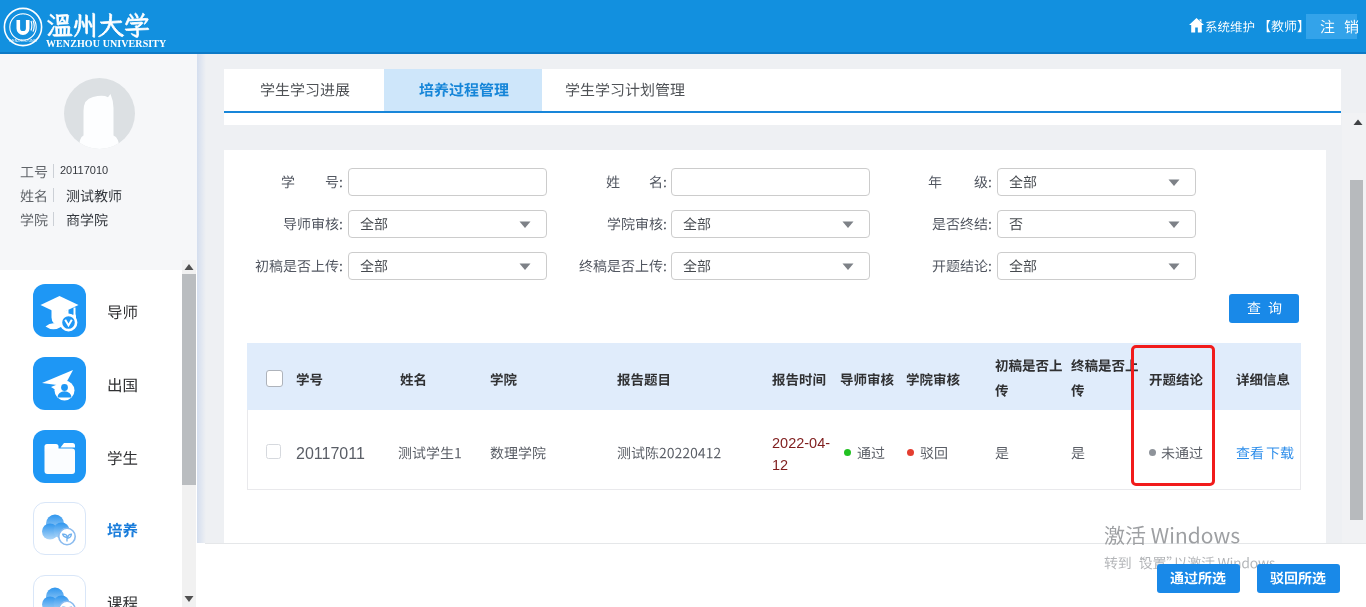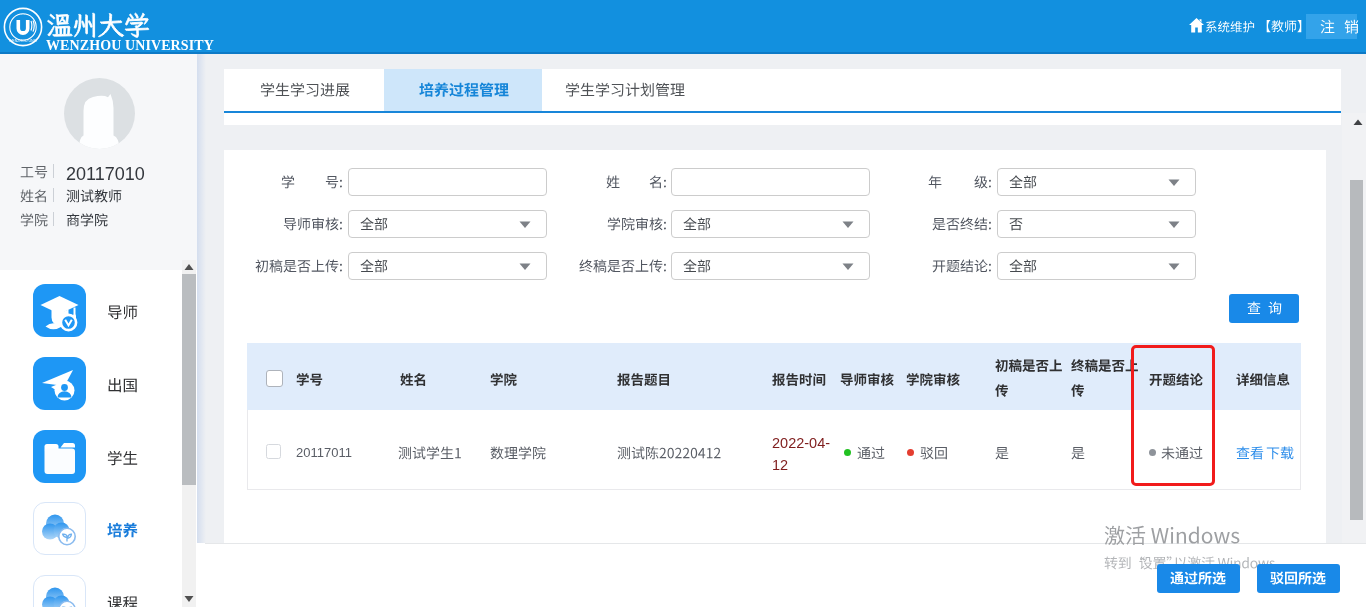--- a/index.html
+++ b/index.html
@@ -15,21 +15,21 @@
 <circle cx="20" cy="20" r="13.2" fill="none" stroke="#fff" stroke-width="1.1"></circle>
 <path d="M13.5 13 v8.5 a6.5 6.5 0 0 0 13 0 V13 h-3.6 v8.2 a2.9 2.9 0 0 1 -5.8 0 V13 Z" fill="#fff"></path>
 <path d="M28 14 q1.8 4 0 9.5" stroke="#fff" stroke-width="1.2" fill="none"></path>
 <path d="M30 13.4 q2.4 5 0 11.2" stroke="#fff" stroke-width="1.2" fill="none"></path>
 <text x="20" y="9.2" font-size="4.5" fill="#fff" text-anchor="middle" font-family="Liberation Sans">·····</text>
 <text x="20" y="35" font-size="3.6" fill="#fff" text-anchor="middle" font-family="Liberation Sans">WENZHOU UNIV</text>
 </svg>
 <svg class="t" style="left:46.0px;top:6.6px;" width="105" height="37">
       <path d="M13.9 21.1 14.0 27.5 11.7 27.6 11.4 21.2ZM17.9 20.9 17.7 27.4 15.6 27.5 15.4 21.0ZM22.0 20.7 21.6 27.3 19.3 27.4 19.4 20.8ZM9.3 29.2 25.6 28.8Q25.9 28.8 26.1 28.7Q26.3 28.6 26.3 28.4Q26.3 28.2 26.0 27.8Q25.7 27.5 25.4 27.3Q25.0 27.0 24.8 27.0Q24.7 27.0 24.6 27.1Q24.2 27.2 23.9 27.2Q23.5 27.3 23.2 27.3H23.2L23.8 20.7Q23.8 20.5 23.9 20.4Q24.0 20.3 24.0 20.2Q24.0 20.0 23.6 19.6Q23.3 19.2 22.8 19.2Q22.8 19.2 22.7 19.2Q22.7 19.3 22.6 19.3L11.3 19.8Q10.6 19.5 10.1 19.4Q9.7 19.3 9.5 19.3Q9.2 19.3 9.2 19.5Q9.2 19.7 9.3 19.9Q9.7 20.8 9.7 21.4L10.2 27.6L8.6 27.6Q8.3 27.6 7.9 27.6Q7.6 27.6 7.2 27.5Q7.2 27.5 7.0 27.5Q6.8 27.5 6.8 27.6Q6.8 27.7 7.0 28.1Q7.1 28.5 7.5 28.9Q7.8 29.2 8.8 29.2ZM3.5 28.7Q3.8 28.7 4.0 28.4Q4.2 28.1 4.6 27.5Q5.3 26.3 6.0 25.0Q6.6 23.7 7.2 22.5Q7.7 21.4 8.0 20.5Q8.3 19.7 8.3 19.3Q8.3 19.0 8.1 19.0Q7.8 19.0 7.3 19.8Q6.4 21.5 5.3 23.2Q4.2 24.9 3.0 26.6Q2.8 26.9 2.6 27.1Q2.3 27.3 2.0 27.5Q1.8 27.6 1.8 27.8Q1.8 28.0 2.1 28.2Q2.5 28.4 2.9 28.6Q3.3 28.7 3.5 28.7ZM6.0 17.7Q6.0 17.7 6.3 17.6Q6.5 17.4 6.7 17.1Q6.9 16.9 6.9 16.7Q6.9 16.4 6.5 16.1Q5.6 15.4 4.7 14.8Q3.8 14.2 3.1 13.8Q2.5 13.3 2.3 13.3Q2.1 13.3 1.9 13.6Q1.8 13.8 1.7 14.0Q1.6 14.2 1.6 14.2Q1.6 14.5 2.0 14.7Q2.8 15.3 3.7 16.0Q4.6 16.7 5.4 17.4Q5.8 17.7 6.0 17.7ZM16.3 13.0Q17.3 13.9 18.1 14.8Q18.2 15.0 18.3 15.1Q18.5 15.1 18.6 15.1Q18.8 15.1 19.1 14.8Q19.5 14.4 19.5 14.2Q19.5 14.1 19.3 13.9Q19.1 13.6 18.6 13.2Q18.0 12.7 17.0 11.9Q17.4 11.3 17.5 11.1Q17.6 10.9 17.6 10.7Q17.6 10.4 17.3 10.2Q17.0 9.9 16.6 9.7Q16.3 9.6 16.2 9.6Q16.0 9.6 16.0 9.9Q15.8 10.9 15.4 11.9Q14.9 12.9 14.4 13.6Q13.8 14.4 13.6 14.7Q13.3 15.0 13.3 15.3Q13.3 15.4 13.5 15.4Q13.7 15.4 14.5 14.8Q15.4 14.1 16.3 13.0ZM20.7 9.0 20.1 15.5 12.7 15.8 12.3 9.5ZM12.8 17.2 21.7 16.8Q22.0 16.8 22.2 16.7Q22.4 16.7 22.4 16.5Q22.4 16.2 21.7 15.4L22.4 9.1Q22.4 9.0 22.5 8.8Q22.6 8.7 22.6 8.5Q22.6 8.3 22.2 7.9Q21.8 7.5 21.3 7.5Q21.2 7.5 21.2 7.5Q21.1 7.6 21.1 7.6L12.3 8.1Q10.7 7.6 10.3 7.6Q10.0 7.6 10.0 7.7Q10.0 7.9 10.2 8.2Q10.4 8.6 10.5 9.0Q10.6 9.3 10.7 9.8L11.1 15.9Q11.1 16.1 11.1 16.2Q11.1 16.4 11.1 16.6Q11.1 16.7 11.1 16.8Q11.1 17.0 11.1 17.1V17.3Q11.1 17.6 11.4 17.8Q11.7 18.0 12.0 18.1Q12.4 18.2 12.4 18.2Q12.8 18.2 12.8 17.7V17.6ZM8.6 11.6Q9.0 11.3 9.0 11.1Q9.0 10.9 8.6 10.5Q8.2 10.0 7.6 9.5Q7.0 9.0 6.4 8.5Q5.8 7.9 5.3 7.6Q4.8 7.3 4.7 7.3Q4.5 7.3 4.2 7.6Q3.9 7.9 3.9 8.1Q3.9 8.3 4.2 8.7Q5.1 9.4 5.9 10.1Q6.7 10.9 7.4 11.7Q7.8 12.1 8.0 12.1Q8.2 12.1 8.6 11.6Z M38.9 19.6Q38.9 19.2 38.6 18.3Q38.4 17.4 38.0 16.4Q37.6 15.4 37.2 14.7Q37.0 14.0 36.6 14.0L36.4 14.1Q36.1 14.1 35.9 14.3Q35.7 14.4 35.7 14.6Q35.7 14.8 35.8 15.1Q36.3 16.3 36.6 17.4Q37.0 18.6 37.1 19.6Q37.3 20.4 37.7 20.4Q37.8 20.4 38.1 20.3Q38.4 20.2 38.6 20.0Q38.9 19.8 38.9 19.6ZM46.2 19.4Q46.2 19.2 45.9 18.5Q45.7 17.9 45.3 17.1Q44.9 16.3 44.5 15.5Q44.1 14.7 43.8 14.2Q43.4 13.6 43.2 13.6Q43.0 13.6 42.6 13.9Q42.2 14.1 42.2 14.3Q42.2 14.4 42.4 14.7Q43.0 15.9 43.6 17.2Q44.2 18.4 44.5 19.7Q44.6 20.3 45.0 20.3Q45.2 20.3 45.7 20.1Q46.2 19.9 46.2 19.4ZM31.4 14.1V13.9Q31.4 13.7 31.3 13.5Q31.2 13.2 30.3 13.2Q30.0 13.2 29.9 13.4Q29.9 13.6 29.8 13.9Q29.6 15.6 29.3 17.1Q29.0 18.5 28.3 20.1Q28.2 20.2 28.2 20.4Q28.2 20.8 28.7 21.0Q29.2 21.1 29.5 21.1Q29.9 21.1 30.0 20.7Q30.6 19.0 30.9 17.4Q31.3 15.8 31.4 14.1ZM39.7 23.4V24.0Q39.7 24.4 39.7 24.7Q39.7 25.1 39.6 25.5Q39.6 25.6 39.6 25.7Q39.6 25.8 39.6 25.9Q39.6 26.2 39.9 26.4Q40.1 26.7 40.4 26.8Q40.8 27.0 40.9 27.0Q41.4 27.0 41.4 26.4V8.7Q41.4 8.5 41.1 8.2Q40.8 8.0 40.4 7.9Q40.0 7.8 39.7 7.8Q39.4 7.8 39.4 8.0Q39.4 8.2 39.5 8.3Q39.7 8.5 39.7 8.8Q39.7 9.1 39.7 9.6ZM35.0 9.7V8.2Q35.0 7.9 34.7 7.8Q34.4 7.6 34.0 7.5Q33.6 7.4 33.4 7.4L33.1 7.3Q32.6 7.3 32.6 7.6Q32.6 7.7 32.7 7.8Q33.0 8.0 33.0 8.4Q33.1 8.8 33.1 9.2Q33.1 9.9 33.1 10.6Q33.1 11.3 33.1 12.0Q33.1 13.6 33.1 15.3Q33.0 17.1 32.8 19.3Q32.6 21.8 31.6 24.2Q30.6 26.6 28.7 29.0Q28.4 29.4 28.4 29.6Q28.4 29.9 28.7 29.9Q29.0 29.9 29.4 29.5Q31.7 27.3 33.0 24.6Q34.3 22.0 34.6 19.0Q34.8 17.2 34.8 15.7Q34.9 14.2 34.9 12.8Q35.0 11.3 35.0 9.7ZM46.9 7.9 47.0 27.1Q47.0 27.5 46.9 28.0Q46.9 28.6 46.8 29.0Q46.8 29.1 46.8 29.2Q46.8 29.8 47.3 30.1Q47.8 30.4 48.2 30.4Q48.6 30.4 48.6 29.9L48.6 7.1Q48.6 6.8 48.3 6.6Q48.0 6.4 47.6 6.3Q47.2 6.2 46.8 6.2Q46.5 6.2 46.5 6.3Q46.5 6.4 46.6 6.6Q46.8 6.8 46.8 7.1Q46.9 7.4 46.9 7.9Z M65.9 16.1 75.1 15.6Q75.4 15.5 75.7 15.4Q75.9 15.3 75.9 15.0Q75.9 14.8 75.6 14.4Q75.3 14.1 74.9 13.9Q74.5 13.6 74.3 13.6Q74.2 13.6 74.1 13.7Q73.8 13.8 73.6 13.9Q73.3 13.9 73.0 13.9L65.2 14.4Q65.4 12.9 65.5 11.3Q65.6 9.7 65.7 8.0V7.9Q65.7 7.5 65.3 7.2Q65.0 6.9 64.6 6.8Q64.2 6.6 63.8 6.6Q63.5 6.5 63.4 6.5Q63.2 6.5 63.2 6.7Q63.2 6.9 63.3 7.0Q63.5 7.3 63.6 7.7Q63.7 8.0 63.7 8.4Q63.7 10.0 63.6 11.5Q63.5 13.1 63.2 14.5L56.2 14.9H55.9Q55.6 14.9 55.3 14.9Q55.0 14.9 54.7 14.8Q54.7 14.8 54.6 14.8Q54.6 14.8 54.6 14.8Q54.4 14.8 54.4 14.9Q54.4 15.0 54.4 15.1Q54.7 15.9 55.0 16.2Q55.4 16.6 56.0 16.6Q56.2 16.6 56.4 16.6Q56.6 16.6 56.8 16.6L62.9 16.2Q62.6 17.4 62.1 18.9Q61.5 20.4 60.4 22.1Q59.3 23.8 57.6 25.6Q55.8 27.4 53.1 29.0Q52.5 29.3 52.5 29.6Q52.5 29.8 52.8 29.8Q52.9 29.8 53.7 29.6Q54.4 29.3 55.5 28.7Q56.6 28.1 58.0 27.1Q59.3 26.1 60.6 24.7Q61.9 23.3 63.0 21.4Q64.0 19.5 64.6 17.1Q66.0 19.8 67.5 21.9Q69.0 23.9 70.4 25.4Q71.9 26.9 73.1 27.9Q74.4 28.8 75.2 29.2Q76.0 29.7 76.1 29.7Q76.3 29.7 76.7 29.4Q77.1 29.1 77.4 28.8Q77.7 28.5 77.7 28.4Q77.7 28.2 77.2 27.9Q74.8 26.8 72.7 24.9Q70.6 23.1 68.9 20.8Q67.2 18.5 65.9 16.1Z M92.2 23.0 102.2 22.6Q102.5 22.6 102.7 22.5Q102.9 22.4 102.9 22.2Q102.9 22.0 102.6 21.7Q102.4 21.4 102.0 21.1Q101.7 20.9 101.4 20.9Q101.3 20.9 101.2 21.0Q100.9 21.1 100.5 21.1Q100.2 21.1 99.8 21.2L91.8 21.5Q91.7 21.1 91.5 20.7Q92.7 20.0 93.9 19.0Q95.0 18.1 96.4 16.8Q96.5 16.7 96.8 16.6Q97.0 16.4 97.0 16.1Q97.0 15.8 96.6 15.5Q96.1 15.1 95.7 15.1H95.3L85.9 15.7H85.6Q85.3 15.7 85.1 15.7Q84.8 15.7 84.6 15.6Q84.5 15.6 84.4 15.6Q84.2 15.6 84.2 15.8Q84.2 16.0 84.4 16.4Q84.6 16.8 84.9 17.1Q85.1 17.3 85.7 17.3Q85.8 17.3 86.0 17.3Q86.2 17.3 86.4 17.3L94.2 16.8Q93.5 17.5 92.7 18.1Q91.9 18.8 91.0 19.3L90.9 19.1Q90.6 18.6 90.3 18.6L90.0 18.7Q89.8 18.8 89.5 18.9Q89.2 19.1 89.2 19.3Q89.2 19.5 89.4 19.8Q89.6 20.2 89.8 20.7Q90.0 21.1 90.1 21.6L81.0 22.0H80.6Q80.4 22.0 80.1 22.0Q79.9 22.0 79.6 21.9Q79.5 21.9 79.4 21.9Q79.2 21.9 79.2 22.0Q79.2 22.2 79.5 22.7Q79.7 23.1 80.0 23.4Q80.2 23.5 80.7 23.5Q80.9 23.5 81.1 23.5Q81.3 23.5 81.5 23.5L90.5 23.1Q90.7 24.5 90.7 25.9Q90.7 25.9 90.7 26.3Q90.7 26.7 90.7 27.1Q90.7 27.6 90.6 27.9Q90.6 28.3 90.5 28.3Q90.4 28.3 90.3 28.3Q89.4 28.1 88.3 27.7Q87.2 27.3 86.2 26.8Q85.7 26.5 85.4 26.5Q85.2 26.5 85.2 26.7Q85.2 26.9 85.7 27.4Q86.2 27.9 87.0 28.4Q87.8 28.9 88.6 29.4Q89.4 29.9 90.1 30.2Q90.8 30.5 91.1 30.5Q91.8 30.5 92.1 29.4Q92.5 28.3 92.5 26.5Q92.5 25.6 92.4 24.7Q92.4 23.9 92.2 23.0ZM86.4 12.0Q86.6 12.0 86.8 11.9Q87.1 11.7 87.3 11.5Q87.5 11.3 87.5 11.1Q87.5 10.9 87.2 10.4Q86.9 9.9 86.5 9.4Q86.1 8.8 85.6 8.2Q85.2 7.7 84.9 7.3Q84.6 7.1 84.4 7.1Q84.2 7.1 83.9 7.3Q83.6 7.6 83.6 7.8Q83.6 8.0 83.7 8.2Q84.9 9.7 86.0 11.6Q86.1 11.8 86.2 11.9Q86.3 12.0 86.4 12.0ZM92.3 10.3Q92.3 10.2 92.1 9.8Q91.9 9.3 91.6 8.7Q91.2 8.1 90.9 7.5Q90.5 7.0 90.2 6.6Q89.8 6.2 89.7 6.2Q89.5 6.2 89.1 6.4Q88.7 6.6 88.7 6.9Q88.7 7.0 88.8 7.2Q89.4 8.0 89.9 8.9Q90.4 9.8 90.7 10.7Q90.9 11.1 91.1 11.1Q91.2 11.1 91.5 11.0Q91.8 11.0 92.0 10.8Q92.3 10.6 92.3 10.3ZM82.8 13.9 99.9 13.0Q99.7 13.8 99.3 14.6Q99.0 15.3 98.6 16.1Q98.3 16.7 98.3 17.0Q98.3 17.3 98.5 17.3Q98.7 17.3 99.1 16.9Q99.5 16.6 100.2 15.6Q100.9 14.7 101.9 13.0Q102.0 12.9 102.1 12.7Q102.2 12.5 102.2 12.3Q102.2 12.0 101.9 11.7Q101.6 11.4 101.1 11.4H100.8L95.4 11.7Q96.4 10.7 97.0 9.8Q97.7 8.9 98.1 8.2Q98.4 7.6 98.4 7.5Q98.4 7.2 98.1 6.9Q97.8 6.6 97.4 6.4Q97.0 6.2 96.8 6.2Q96.5 6.2 96.5 6.5V6.8Q96.5 6.9 96.4 7.4Q96.2 7.9 95.7 8.9Q95.2 10.0 93.9 11.8L83.3 12.4Q83.5 11.8 83.5 11.6Q83.6 11.4 83.6 11.3Q83.6 10.9 83.1 10.8Q82.7 10.7 82.5 10.7Q82.1 10.7 82.0 11.2Q81.6 12.6 80.9 14.1Q80.3 15.5 79.6 16.7Q79.4 17.0 79.4 17.1Q79.4 17.4 79.7 17.6Q80.0 17.8 80.3 18.0Q80.6 18.1 80.6 18.1Q80.9 18.1 81.1 17.7Q81.6 16.8 82.0 15.8Q82.4 14.9 82.8 13.9Z" fill="#fff" stroke="#fff" stroke-width="0.9"></path>
     </svg>
-<div class="a" style="left:46px;top:37.5px;width:110px;font-family:'Liberation Serif',serif;font-size:14px;font-weight:bold;color:#fff;letter-spacing:0.1px;white-space:nowrap">WENZHOU UNIVERSITY</div>
+<div class="a" style="left:46px;top:37.5px;width:110px;font-family:'Liberation Serif',serif;font-size:10px;font-weight:bold;color:#fff;letter-spacing:0.1px;white-space:nowrap">WENZHOU UNIVERSITY</div>
 <svg class="a" style="left:1188px;top:17px" width="17" height="17" viewBox="0 0 17 17">
 <path d="M8.5 1 L16 8 h-2.2 v7.5 h-4 v-5 h-2.6 v5 h-4 V8 H1 Z" fill="#fff"></path>
 <path d="M11.5 2.2 h2 v3 l-2-1.8 Z" fill="#fff"></path>
 </svg>
 <svg class="t" style="left:1205.0px;top:16.5px;" width="51" height="20">
       <path d="M3.6 11.7C2.9 12.6 1.9 13.5 0.9 14.1C1.1 14.3 1.5 14.6 1.7 14.8C2.7 14.1 3.8 13.1 4.5 12.0ZM8.0 12.1C9.0 12.9 10.3 14.1 10.9 14.8L11.7 14.2C11.0 13.5 9.7 12.4 8.7 11.6ZM8.3 8.9C8.6 9.2 9.0 9.6 9.3 10.0L3.8 10.3C5.7 9.4 7.6 8.2 9.5 6.8L8.7 6.2C8.1 6.8 7.4 7.2 6.8 7.7L3.7 7.9C4.6 7.2 5.5 6.4 6.3 5.5C8.0 5.4 9.5 5.2 10.7 4.9L10.0 4.1C8.0 4.6 4.4 4.9 1.3 5.1C1.4 5.3 1.6 5.7 1.6 5.9C2.7 5.8 3.9 5.8 5.0 5.7C4.2 6.5 3.3 7.3 3.0 7.5C2.6 7.8 2.3 7.9 2.0 8.0C2.1 8.2 2.3 8.6 2.3 8.8C2.6 8.7 2.9 8.7 5.5 8.5C4.4 9.2 3.5 9.7 3.1 9.9C2.3 10.3 1.7 10.5 1.3 10.6C1.4 10.8 1.6 11.2 1.6 11.4C2.0 11.3 2.5 11.2 5.9 11.0V14.2C5.9 14.4 5.9 14.4 5.6 14.4C5.4 14.5 4.8 14.5 4.0 14.4C4.2 14.7 4.3 15.1 4.4 15.4C5.3 15.4 5.9 15.3 6.3 15.2C6.7 15.1 6.8 14.8 6.8 14.3V10.9L10.0 10.7C10.3 11.1 10.6 11.5 10.8 11.8L11.6 11.3C11.1 10.6 10.0 9.4 9.0 8.6Z M21.2 10.1V14.1C21.2 15.0 21.4 15.2 22.3 15.2C22.5 15.2 23.2 15.2 23.4 15.2C24.2 15.2 24.4 14.8 24.5 13.1C24.2 13.0 23.9 12.9 23.7 12.7C23.6 14.2 23.6 14.4 23.3 14.4C23.2 14.4 22.6 14.4 22.5 14.4C22.2 14.4 22.1 14.4 22.1 14.1V10.1ZM18.9 10.1C18.8 12.6 18.5 13.9 16.5 14.7C16.7 14.9 16.9 15.2 17.1 15.5C19.3 14.5 19.7 12.9 19.8 10.1ZM13.0 13.8 13.2 14.8C14.4 14.4 15.8 13.9 17.2 13.5L17.1 12.7C15.6 13.1 14.0 13.6 13.0 13.8ZM19.9 4.2C20.2 4.7 20.5 5.4 20.6 5.8H17.6V6.7H19.8C19.3 7.4 18.4 8.6 18.1 8.9C17.9 9.1 17.6 9.2 17.3 9.2C17.4 9.4 17.6 9.9 17.6 10.1C18.0 10.0 18.5 9.9 23.1 9.5C23.3 9.8 23.5 10.2 23.6 10.4L24.4 10.0C24.0 9.3 23.2 8.1 22.5 7.2L21.8 7.6C22.0 7.9 22.3 8.4 22.6 8.8L19.1 9.1C19.7 8.4 20.4 7.4 21.0 6.7H24.4V5.8H20.8L21.6 5.6C21.4 5.2 21.1 4.5 20.8 4.0ZM13.2 9.2C13.4 9.1 13.7 9.1 15.2 8.8C14.7 9.6 14.2 10.2 14.0 10.5C13.6 10.9 13.3 11.3 13.0 11.3C13.1 11.6 13.3 12.0 13.3 12.2C13.6 12.1 14.0 11.9 17.1 11.2C17.1 11.1 17.1 10.7 17.1 10.4L14.7 10.9C15.7 9.8 16.6 8.4 17.4 7.1L16.6 6.6C16.3 7.1 16.1 7.5 15.8 8.0L14.2 8.1C15.0 7.1 15.8 5.7 16.4 4.4L15.4 3.9C14.9 5.5 13.9 7.1 13.7 7.5C13.4 7.9 13.1 8.2 12.9 8.2C13.0 8.5 13.2 9.0 13.2 9.2Z M25.6 13.8 25.7 14.7C26.9 14.4 28.4 14.1 29.9 13.7L29.8 12.9C28.2 13.2 26.6 13.6 25.6 13.8ZM33.2 4.4C33.6 4.9 34.0 5.7 34.1 6.2L34.9 5.8C34.8 5.3 34.4 4.6 34.0 4.1ZM25.8 9.2C25.9 9.1 26.2 9.1 27.8 8.8C27.2 9.7 26.8 10.3 26.5 10.6C26.1 11.0 25.9 11.3 25.6 11.4C25.7 11.6 25.8 12.0 25.9 12.2C26.1 12.1 26.5 11.9 29.6 11.3C29.6 11.2 29.6 10.8 29.6 10.6L27.1 11.0C28.1 9.9 29.1 8.5 29.9 7.0L29.1 6.6C28.9 7.1 28.6 7.6 28.3 8.1L26.7 8.2C27.4 7.1 28.1 5.7 28.6 4.4L27.8 4.0C27.3 5.5 26.4 7.2 26.2 7.6C25.9 8.0 25.7 8.3 25.5 8.3C25.6 8.6 25.7 9.0 25.8 9.2ZM33.7 9.6V11.2H31.7V9.6ZM31.8 4.1C31.4 5.5 30.5 7.3 29.5 8.5C29.7 8.7 29.9 9.1 30.0 9.3C30.3 9.0 30.6 8.6 30.8 8.2V15.5H31.7V14.6H37.0V13.7H34.6V12.0H36.5V11.2H34.6V9.6H36.5V8.7H34.6V7.1H36.8V6.3H31.9C32.2 5.6 32.5 4.9 32.7 4.3ZM33.7 8.7H31.7V7.1H33.7ZM33.7 12.0V13.7H31.7V12.0Z M39.9 4.0V6.5H38.2V7.4H39.9V10.1C39.1 10.3 38.5 10.5 38.0 10.6L38.2 11.6L39.9 11.1V14.3C39.9 14.5 39.8 14.6 39.6 14.6C39.5 14.6 39.0 14.6 38.4 14.6C38.5 14.8 38.6 15.2 38.7 15.4C39.5 15.4 40.0 15.4 40.3 15.3C40.6 15.1 40.8 14.8 40.8 14.3V10.8L42.3 10.3L42.1 9.4L40.8 9.9V7.4H42.2V6.5H40.8V4.0ZM44.9 4.4C45.3 4.9 45.8 5.7 46.0 6.2H43.1V9.5C43.1 11.2 42.9 13.3 41.5 14.9C41.8 15.0 42.1 15.3 42.3 15.5C43.6 14.1 43.9 12.0 44.0 10.3H48.1V11.1H49.1V6.2H46.1L46.9 5.8C46.7 5.3 46.2 4.6 45.7 4.0ZM48.1 9.4H44.0V7.0H48.1Z" fill="#fff"></path>
     </svg>
 <svg class="t" style="left:1258.0px;top:15.9px;" width="53" height="20">
       <path d="M12.6 4.1V4.1H8.7V16.2H12.6V16.1C11.1 14.9 10.0 12.8 10.0 10.1C10.0 7.5 11.1 5.3 12.6 4.1Z M21.2 4.2C20.8 6.3 20.2 8.4 19.2 9.8L18.7 9.4L18.5 9.5H17.2C17.5 9.2 17.7 8.9 18.0 8.5H19.8V7.7H18.6C19.2 6.8 19.7 5.8 20.1 4.7L19.2 4.5C18.8 5.6 18.2 6.7 17.5 7.7H16.7V6.4H18.3V5.5H16.7V4.2H15.8V5.5H14.1V6.4H15.8V7.7H13.5V8.5H16.8C16.5 8.9 16.2 9.2 15.9 9.5H14.6V10.3H14.9C14.4 10.6 13.9 10.9 13.4 11.2C13.6 11.4 14.0 11.7 14.1 11.9C14.9 11.5 15.7 10.9 16.4 10.3H17.8C17.3 10.7 16.8 11.1 16.3 11.5V12.4L13.5 12.7L13.6 13.6L16.3 13.3V15.1C16.3 15.2 16.2 15.3 16.1 15.3C15.9 15.3 15.3 15.3 14.7 15.3C14.8 15.5 14.9 15.9 15.0 16.1C15.8 16.1 16.4 16.1 16.7 16.0C17.1 15.8 17.2 15.6 17.2 15.1V13.2L19.9 12.9V12.0L17.2 12.3V11.7C17.9 11.2 18.6 10.6 19.2 10.0C19.4 10.1 19.7 10.4 19.9 10.6C20.2 10.1 20.5 9.6 20.8 9.0C21.0 10.4 21.4 11.6 21.9 12.7C21.2 13.8 20.2 14.7 18.8 15.3C19.0 15.5 19.3 15.9 19.4 16.2C20.7 15.5 21.7 14.7 22.5 13.6C23.1 14.7 23.9 15.5 24.9 16.1C25.1 15.9 25.4 15.5 25.6 15.3C24.5 14.7 23.7 13.8 23.0 12.7C23.8 11.3 24.3 9.6 24.7 7.5H25.5V6.6H21.7C21.9 5.8 22.0 5.1 22.2 4.3ZM21.4 7.5H23.6C23.4 9.1 23.1 10.5 22.5 11.6C22.0 10.4 21.6 9.0 21.4 7.5Z M29.3 4.2V9.4C29.3 11.7 29.1 13.8 27.3 15.5C27.5 15.6 27.9 15.9 28.0 16.1C30.0 14.3 30.2 12.0 30.2 9.4V4.2ZM27.2 5.7V12.0H28.1V5.7ZM31.4 7.3V14.2H32.3V8.2H34.1V16.1H35.0V8.2H36.9V13.1C36.9 13.3 36.9 13.3 36.7 13.3C36.6 13.3 36.2 13.3 35.7 13.3C35.8 13.5 35.9 13.9 35.9 14.2C36.7 14.2 37.1 14.1 37.4 14.0C37.7 13.8 37.8 13.6 37.8 13.1V7.3H35.0V5.7H38.3V4.8H31.0V5.7H34.1V7.3Z M43.3 16.2V4.1H39.4V4.1C40.9 5.3 42.0 7.5 42.0 10.1C42.0 12.8 40.9 14.9 39.4 16.1V16.2Z" fill="#fff"></path>
     </svg>
@@ -48,21 +48,21 @@
       </defs>
 <circle cx="35.5" cy="35.5" r="35.5" fill="#dce0e3"></circle>
 <g clip-path="url(#av)">
 <path d="M15 71 Q15 59.5 19.5 57.5 L19.5 33 Q19.5 21 29 19 Q39 16.5 44 19.2 L46.5 16 Q49.5 23 49.5 30 L49.5 57.5 Q55 59.5 55.5 71 Z" fill="#fdfeff"></path>
 </g>
 </svg>
 <svg class="t" style="left:20.0px;top:160.8px;" width="29" height="22">
       <path d="M0.7 15.2V16.3H13.3V15.2H7.5V7.1H12.6V6.1H1.5V7.1H6.4V15.2Z M17.6 6.0H24.3V7.9H17.6ZM16.6 5.1V8.8H25.4V5.1ZM14.9 10.1V11.0H17.8C17.5 11.9 17.1 12.9 16.8 13.6H24.2C23.9 15.2 23.6 16.0 23.3 16.3C23.1 16.4 22.9 16.4 22.6 16.4C22.2 16.4 21.2 16.4 20.2 16.3C20.4 16.6 20.6 17.0 20.6 17.3C21.5 17.3 22.5 17.3 22.9 17.3C23.5 17.3 23.8 17.2 24.2 16.9C24.7 16.5 25.0 15.4 25.4 13.1C25.4 12.9 25.4 12.6 25.4 12.6H18.4L18.9 11.0H27.1V10.1Z" fill="#5f6368"></path>
     </svg>
 <div class="a" style="left:52.5px;top:164px;width:1px;height:14px;background:#ccd0d6"></div>
-<div class="a" style="left:66px;top:163.5px;font-size:18px;color:#33373d">20117010</div>
+<div class="a" style="left:60px;top:163.5px;font-size:11px;color:#33373d">20117010</div>
 <svg class="t" style="left:20.0px;top:184.8px;" width="29" height="22">
       <path d="M4.4 8.3C4.2 10.1 3.9 11.6 3.4 12.8C3.0 12.4 2.5 12.1 2.0 11.8C2.3 10.8 2.6 9.6 2.8 8.3ZM0.9 12.2C1.6 12.6 2.4 13.1 3.0 13.7C2.4 15.0 1.5 15.9 0.5 16.5C0.7 16.7 1.0 17.1 1.1 17.3C2.2 16.6 3.1 15.7 3.8 14.4C4.3 14.8 4.7 15.2 5.0 15.6L5.6 14.7C5.3 14.3 4.8 13.9 4.3 13.4C4.9 11.9 5.2 9.9 5.4 7.4L4.8 7.3L4.6 7.4H3.1C3.2 6.4 3.4 5.4 3.5 4.6L2.5 4.5C2.4 5.4 2.3 6.4 2.1 7.4H0.6V8.3H1.9C1.6 9.8 1.2 11.2 0.9 12.2ZM5.6 16.0V17.0H13.5V16.0H10.3V12.6H12.9V11.7H10.3V8.6H13.2V7.6H10.3V4.5H9.2V7.6H7.4C7.6 6.9 7.8 6.2 7.9 5.4L6.9 5.2C6.6 7.2 6.0 9.1 5.2 10.4C5.5 10.5 5.9 10.8 6.1 10.9C6.5 10.3 6.8 9.5 7.1 8.6H9.2V11.7H6.4V12.6H9.2V16.0Z M17.7 8.8C18.4 9.3 19.2 10.0 19.8 10.6C18.2 11.4 16.4 12.1 14.7 12.4C14.9 12.7 15.1 13.1 15.2 13.4C16.0 13.2 16.8 13.0 17.5 12.7V17.3H18.6V16.6H24.8V17.3H25.9V11.5H20.3C22.6 10.2 24.7 8.5 25.8 6.3L25.1 5.8L24.9 5.9H20.0C20.3 5.5 20.6 5.1 20.9 4.7L19.7 4.4C18.9 5.8 17.3 7.3 15.0 8.4C15.2 8.6 15.6 9.0 15.7 9.2C17.0 8.5 18.1 7.7 19.1 6.8H24.3C23.4 8.1 22.2 9.1 20.8 10.0C20.2 9.4 19.2 8.7 18.5 8.2ZM24.8 15.7H18.6V12.4H24.8Z" fill="#5f6368"></path>
     </svg>
 <div class="a" style="left:52.5px;top:188px;width:1px;height:14px;background:#ccd0d6"></div>
 <svg class="t" style="left:66.0px;top:184.8px;" width="57" height="22">
       <path d="M6.8 15.0C7.5 15.7 8.3 16.6 8.7 17.3L9.4 16.8C9.0 16.2 8.2 15.2 7.5 14.5ZM4.4 5.3V14.1H5.2V6.1H8.2V14.0H9.1V5.3ZM12.1 4.7V16.1C12.1 16.4 12.1 16.4 11.9 16.4C11.7 16.4 11.0 16.4 10.3 16.4C10.4 16.7 10.5 17.1 10.6 17.3C11.6 17.3 12.2 17.3 12.5 17.1C12.9 17.0 13.0 16.7 13.0 16.1V4.7ZM10.2 5.7V14.1H11.1V5.7ZM6.2 7.1V12.1C6.2 13.7 6.0 15.5 3.6 16.7C3.8 16.8 4.0 17.2 4.1 17.3C6.7 16.1 7.1 13.9 7.1 12.1V7.1ZM1.1 5.4C1.9 5.8 2.9 6.5 3.4 6.9L4.0 6.1C3.5 5.7 2.5 5.0 1.8 4.6ZM0.5 9.2C1.3 9.6 2.3 10.2 2.8 10.6L3.5 9.8C2.9 9.4 1.9 8.8 1.1 8.4ZM0.8 16.6 1.8 17.2C2.4 15.9 3.1 14.2 3.6 12.7L2.7 12.2C2.2 13.7 1.4 15.5 0.8 16.6Z M15.7 5.4C16.4 6.0 17.3 6.9 17.7 7.5L18.4 6.7C18.0 6.2 17.1 5.3 16.4 4.7ZM24.9 5.1C25.5 5.7 26.1 6.6 26.4 7.1L27.2 6.6C26.9 6.1 26.2 5.3 25.6 4.6ZM14.7 8.9V9.9H16.6V14.9C16.6 15.5 16.2 15.9 16.0 16.1C16.2 16.3 16.4 16.7 16.5 17.0C16.7 16.7 17.1 16.5 19.5 14.9C19.4 14.7 19.3 14.3 19.2 14.0L17.6 15.0V8.9ZM23.4 4.6 23.5 7.4H18.8V8.4H23.5C23.8 13.7 24.4 17.3 26.2 17.3C26.7 17.3 27.3 16.7 27.5 14.4C27.3 14.3 26.9 14.0 26.7 13.8C26.6 15.2 26.4 15.9 26.2 15.9C25.3 15.9 24.8 12.7 24.6 8.4H27.4V7.4H24.5C24.5 6.5 24.5 5.5 24.5 4.6ZM19.0 15.4 19.3 16.4C20.5 16.0 22.0 15.6 23.5 15.1L23.4 14.2L21.7 14.7V11.4H23.0V10.4H19.3V11.4H20.8V14.9Z M36.8 4.5C36.4 6.8 35.7 9.0 34.6 10.5L34.1 10.2L33.9 10.2H32.5C32.8 9.9 33.1 9.5 33.4 9.2H35.4V8.2H34.0C34.7 7.3 35.2 6.2 35.7 5.1L34.7 4.8C34.2 6.1 33.6 7.2 32.8 8.2H32.0V6.9H33.7V6.0H32.0V4.5H31.0V6.0H29.1V6.9H31.0V8.2H28.6V9.2H32.1C31.8 9.5 31.5 9.9 31.1 10.2H29.7V11.1H30.1C29.6 11.4 29.0 11.8 28.5 12.1C28.7 12.3 29.1 12.6 29.2 12.9C30.1 12.3 30.9 11.7 31.6 11.1H33.1C32.6 11.5 32.0 12.0 31.5 12.3V13.4L28.5 13.6L28.7 14.6L31.5 14.3V16.2C31.5 16.4 31.5 16.4 31.3 16.4C31.1 16.5 30.5 16.5 29.8 16.4C29.9 16.7 30.1 17.1 30.1 17.3C31.0 17.3 31.6 17.3 32.0 17.2C32.4 17.0 32.5 16.8 32.5 16.3V14.2L35.4 13.9V13.0L32.5 13.3V12.6C33.3 12.1 34.0 11.4 34.6 10.7C34.9 10.9 35.3 11.2 35.4 11.4C35.8 10.9 36.1 10.3 36.4 9.7C36.7 11.2 37.1 12.5 37.6 13.7C36.8 14.8 35.7 15.8 34.3 16.5C34.5 16.7 34.8 17.2 34.9 17.4C36.3 16.7 37.4 15.8 38.2 14.7C38.9 15.8 39.7 16.7 40.8 17.4C41.0 17.1 41.3 16.7 41.6 16.5C40.4 15.9 39.5 14.9 38.8 13.7C39.7 12.2 40.2 10.3 40.6 8.1H41.5V7.1H37.3C37.5 6.3 37.7 5.5 37.9 4.6ZM37.0 8.1H39.5C39.2 9.8 38.8 11.3 38.2 12.5C37.7 11.2 37.3 9.7 37.0 8.1Z M45.6 4.5V10.1C45.6 12.6 45.3 14.9 43.4 16.6C43.6 16.8 44.0 17.1 44.2 17.3C46.3 15.4 46.5 12.9 46.5 10.1V4.5ZM43.3 6.1V12.9H44.3V6.1ZM47.9 7.9V15.3H48.8V8.9H50.7V17.3H51.7V8.9H53.8V14.1C53.8 14.3 53.7 14.3 53.5 14.3C53.4 14.3 52.9 14.3 52.4 14.3C52.5 14.6 52.7 15.0 52.7 15.2C53.5 15.2 54.0 15.2 54.3 15.1C54.6 14.9 54.7 14.6 54.7 14.1V7.9H51.7V6.2H55.3V5.2H47.4V6.2H50.7V7.9Z" fill="#33373d"></path>
     </svg>
 <svg class="t" style="left:20.0px;top:208.8px;" width="29" height="22">
       <path d="M6.4 11.4V12.4H0.8V13.4H6.4V16.0C6.4 16.3 6.4 16.3 6.1 16.3C5.8 16.4 4.9 16.4 3.8 16.3C3.9 16.6 4.1 17.0 4.2 17.3C5.5 17.3 6.3 17.3 6.8 17.2C7.3 17.0 7.5 16.7 7.5 16.1V13.4H13.2V12.4H7.5V11.8C8.8 11.3 10.1 10.5 11.0 9.7L10.3 9.2L10.1 9.2H3.2V10.1H8.9C8.2 10.6 7.3 11.1 6.4 11.4ZM5.9 4.7C6.4 5.3 6.8 6.2 7.0 6.8H3.9L4.5 6.5C4.2 6.0 3.6 5.2 3.1 4.6L2.2 5.0C2.7 5.5 3.2 6.3 3.4 6.8H1.1V9.6H2.1V7.8H11.9V9.6H13.0V6.8H10.7C11.1 6.2 11.6 5.6 12.1 4.9L11.0 4.6C10.7 5.3 10.1 6.1 9.6 6.8H7.3L8.0 6.5C7.8 5.9 7.3 5.0 6.9 4.4Z M20.5 8.7V9.6H26.2V8.7ZM19.4 11.2V12.2H21.4C21.2 14.4 20.6 15.8 18.2 16.5C18.4 16.7 18.7 17.1 18.8 17.3C21.5 16.4 22.2 14.8 22.4 12.2H23.9V15.9C23.9 16.9 24.1 17.2 25.1 17.2C25.3 17.2 26.1 17.2 26.3 17.2C27.2 17.2 27.5 16.7 27.5 14.9C27.3 14.8 26.9 14.7 26.6 14.5C26.6 16.0 26.5 16.3 26.2 16.3C26.1 16.3 25.4 16.3 25.2 16.3C24.9 16.3 24.9 16.2 24.9 15.9V12.2H27.4V11.2ZM22.2 4.7C22.5 5.1 22.8 5.7 23.0 6.2H19.4V8.7H20.4V7.1H26.3V8.7H27.3V6.2H23.8L24.1 6.1C23.9 5.6 23.5 4.9 23.2 4.4ZM15.1 5.1V17.3H16.1V6.0H17.9C17.6 6.9 17.2 8.2 16.8 9.2C17.8 10.3 18.1 11.3 18.1 12.0C18.1 12.5 18.0 12.9 17.8 13.0C17.6 13.1 17.5 13.1 17.3 13.1C17.1 13.1 16.8 13.1 16.5 13.1C16.7 13.4 16.8 13.8 16.8 14.0C17.1 14.1 17.4 14.1 17.7 14.0C18.0 14.0 18.2 13.9 18.4 13.8C18.8 13.5 19.0 12.9 19.0 12.1C19.0 11.2 18.8 10.2 17.7 9.1C18.2 7.9 18.7 6.6 19.1 5.4L18.5 5.0L18.3 5.1Z" fill="#5f6368"></path>
     </svg>
@@ -285,21 +285,21 @@
 <svg class="t" style="left:995.0px;top:380.3px;" width="15" height="21">
       <path d="M3.2 4.2C2.6 6.2 1.4 8.1 0.2 9.3C0.4 9.7 0.9 10.6 1.0 11.0C1.3 10.7 1.6 10.4 1.9 10.0V16.8H3.5V7.6C4.0 6.6 4.4 5.7 4.8 4.7ZM6.1 14.1C7.4 14.9 9.0 16.1 9.8 16.9L10.9 15.7C10.6 15.4 10.2 15.0 9.6 14.6C10.7 13.6 11.8 12.4 12.6 11.4L11.5 10.7L11.3 10.8H7.4L7.7 9.6H13.0V8.1H8.1L8.4 7.1H12.3V5.6H8.8L9.0 4.5L7.4 4.3L7.1 5.6H4.7V7.1H6.8L6.5 8.1H4.0V9.6H6.0C5.8 10.6 5.5 11.6 5.2 12.3H9.8C9.3 12.8 8.8 13.3 8.3 13.8C8.0 13.6 7.6 13.3 7.2 13.1Z" fill="#303133"></path>
     </svg>
 <svg class="t" style="left:1071.0px;top:355.3px;" width="69" height="21">
       <path d="M0.4 14.7 0.6 16.2C2.0 15.9 3.8 15.6 5.5 15.2L5.4 13.8C3.6 14.1 1.6 14.5 0.4 14.7ZM7.5 12.4C8.5 12.8 9.8 13.4 10.5 13.9L11.4 12.8C10.7 12.3 9.4 11.7 8.4 11.4ZM6.0 14.7C7.8 15.2 10.0 16.1 11.2 16.8L12.2 15.6C10.9 14.9 8.7 14.0 6.9 13.6ZM7.7 4.2C7.2 5.3 6.4 6.6 5.2 7.6L4.2 7.0C4.0 7.5 3.7 8.0 3.4 8.4L2.3 8.5C3.0 7.4 3.8 6.0 4.3 4.8L2.8 4.1C2.3 5.7 1.4 7.4 1.1 7.8C0.8 8.2 0.5 8.5 0.2 8.6C0.4 9.0 0.7 9.7 0.8 10.1C1.0 10.0 1.3 9.9 2.5 9.7C2.1 10.4 1.7 10.9 1.5 11.1C1.0 11.6 0.7 11.9 0.4 11.9C0.6 12.3 0.8 13.1 0.9 13.4C1.3 13.2 1.8 13.0 5.1 12.5C5.1 12.2 5.1 11.6 5.1 11.1L2.9 11.4C3.8 10.5 4.6 9.4 5.3 8.2C5.5 8.5 5.8 8.8 6.0 9.0C6.4 8.7 6.8 8.3 7.1 8.0C7.4 8.4 7.7 8.8 8.1 9.2C7.2 9.9 6.1 10.5 5.0 10.8C5.3 11.1 5.8 11.8 6.0 12.2C7.1 11.7 8.2 11.1 9.2 10.3C10.1 11.1 11.2 11.7 12.3 12.1C12.5 11.7 13.0 11.1 13.4 10.8C12.3 10.4 11.3 9.9 10.4 9.3C11.3 8.3 12.0 7.2 12.5 6.0L11.5 5.4L11.3 5.5H8.8C9.0 5.2 9.2 4.8 9.3 4.5ZM10.4 6.9C10.1 7.4 9.7 7.9 9.2 8.3C8.8 7.8 8.4 7.4 8.1 6.9Z M20.9 8.4H24.1V9.2H20.9ZM19.5 7.4V10.3H25.6V7.4ZM21.9 13.7H23.2V14.5H21.9ZM20.7 12.6V15.5H24.4V12.6ZM21.3 4.5 21.7 5.5H18.7V5.6L17.8 4.4C16.8 4.8 15.3 5.1 13.9 5.3C14.1 5.6 14.3 6.2 14.4 6.5C14.8 6.5 15.3 6.4 15.8 6.4V8.0H14.1V9.5H15.6C15.1 10.8 14.4 12.2 13.7 13.1C14.0 13.5 14.3 14.2 14.5 14.7C15.0 14.0 15.4 13.1 15.8 12.1V16.9H17.3V11.5C17.6 11.9 17.8 12.4 18.0 12.7L18.7 11.7V16.9H20.1V12.1H24.9V15.5C24.9 15.6 24.9 15.6 24.8 15.6C24.7 15.6 24.3 15.6 24.0 15.6C24.2 16.0 24.3 16.5 24.4 16.9C25.1 16.9 25.6 16.9 25.9 16.7C26.3 16.5 26.4 16.1 26.4 15.5V10.8H18.7V11.1C18.3 10.7 17.6 9.9 17.3 9.7V9.5H18.9V8.0H17.3V6.1C17.8 6.0 18.3 5.8 18.7 5.7V6.9H26.5V5.5H23.6C23.4 5.1 23.1 4.5 22.9 4.1Z M30.6 7.5H36.8V8.2H30.6ZM30.6 5.8H36.8V6.5H30.6ZM29.0 4.6V9.4H38.4V4.6ZM29.8 11.7C29.5 13.5 28.7 14.9 27.3 15.8C27.7 16.0 28.3 16.6 28.5 16.9C29.3 16.3 29.9 15.6 30.4 14.7C31.6 16.3 33.2 16.7 35.7 16.7H39.6C39.7 16.2 39.9 15.5 40.1 15.1C39.2 15.1 36.6 15.1 35.8 15.1C35.4 15.1 35.1 15.1 34.7 15.1V13.8H38.9V12.4H34.7V11.4H39.7V10.0H27.8V11.4H33.1V14.8C32.2 14.6 31.5 14.0 31.1 13.1C31.2 12.7 31.3 12.3 31.4 11.9Z M48.3 8.4C49.8 9.0 51.5 10.1 52.5 10.8L53.6 9.6C52.7 8.9 50.9 7.9 49.5 7.3ZM42.7 11.5V16.9H44.4V16.4H50.1V16.8H51.9V11.5ZM44.4 15.0V12.9H50.1V15.0ZM41.3 4.9V6.4H46.6C45.1 7.8 43.0 8.9 40.8 9.5C41.1 9.9 41.7 10.6 41.9 11.0C43.5 10.4 45.0 9.6 46.4 8.7V11.1H48.0V7.3C48.4 7.0 48.7 6.7 48.9 6.4H53.2V4.9Z M59.4 4.4V14.6H54.6V16.2H66.9V14.6H61.2V9.9H66.0V8.2H61.2V4.4Z" fill="#303133"></path>
     </svg>
 <svg class="t" style="left:1071.0px;top:380.3px;" width="15" height="21">
       <path d="M3.2 4.2C2.6 6.2 1.4 8.1 0.2 9.3C0.4 9.7 0.9 10.6 1.0 11.0C1.3 10.7 1.6 10.4 1.9 10.0V16.8H3.5V7.6C4.0 6.6 4.4 5.7 4.8 4.7ZM6.1 14.1C7.4 14.9 9.0 16.1 9.8 16.9L10.9 15.7C10.6 15.4 10.2 15.0 9.6 14.6C10.7 13.6 11.8 12.4 12.6 11.4L11.5 10.7L11.3 10.8H7.4L7.7 9.6H13.0V8.1H8.1L8.4 7.1H12.3V5.6H8.8L9.0 4.5L7.4 4.3L7.1 5.6H4.7V7.1H6.8L6.5 8.1H4.0V9.6H6.0C5.8 10.6 5.5 11.6 5.2 12.3H9.8C9.3 12.8 8.8 13.3 8.3 13.8C8.0 13.6 7.6 13.3 7.2 13.1Z" fill="#303133"></path>
     </svg>
 <div class="a" style="left:266px;top:444px;width:15px;height:15px;background:#fff;border:1px solid #d6d9de;border-radius:2.5px"></div>
-<div class="a" style="left:296px;top:444.5px;font-size:13px;color:#5a5e66">20117011</div>
+<div class="a" style="left:296px;top:444.5px;font-size:16px;color:#5a5e66">20117011</div>
 <svg class="t" style="left:398.0px;top:441.8px;" width="65" height="22">
       <path d="M6.8 15.0C7.5 15.7 8.3 16.6 8.7 17.3L9.4 16.8C9.0 16.2 8.2 15.2 7.5 14.5ZM4.4 5.3V14.1H5.2V6.1H8.2V14.0H9.1V5.3ZM12.1 4.7V16.1C12.1 16.4 12.1 16.4 11.9 16.4C11.7 16.4 11.0 16.4 10.3 16.4C10.4 16.7 10.5 17.1 10.6 17.3C11.6 17.3 12.2 17.3 12.5 17.1C12.9 17.0 13.0 16.7 13.0 16.1V4.7ZM10.2 5.7V14.1H11.1V5.7ZM6.2 7.1V12.1C6.2 13.7 6.0 15.5 3.6 16.7C3.8 16.8 4.0 17.2 4.1 17.3C6.7 16.1 7.1 13.9 7.1 12.1V7.1ZM1.1 5.4C1.9 5.8 2.9 6.5 3.4 6.9L4.0 6.1C3.5 5.7 2.5 5.0 1.8 4.6ZM0.5 9.2C1.3 9.6 2.3 10.2 2.8 10.6L3.5 9.8C2.9 9.4 1.9 8.8 1.1 8.4ZM0.8 16.6 1.8 17.2C2.4 15.9 3.1 14.2 3.6 12.7L2.7 12.2C2.2 13.7 1.4 15.5 0.8 16.6Z M15.7 5.4C16.4 6.0 17.3 6.9 17.7 7.5L18.4 6.7C18.0 6.2 17.1 5.3 16.4 4.7ZM24.9 5.1C25.5 5.7 26.1 6.6 26.4 7.1L27.2 6.6C26.9 6.1 26.2 5.3 25.6 4.6ZM14.7 8.9V9.9H16.6V14.9C16.6 15.5 16.2 15.9 16.0 16.1C16.2 16.3 16.4 16.7 16.5 17.0C16.7 16.7 17.1 16.5 19.5 14.9C19.4 14.7 19.3 14.3 19.2 14.0L17.6 15.0V8.9ZM23.4 4.6 23.5 7.4H18.8V8.4H23.5C23.8 13.7 24.4 17.3 26.2 17.3C26.7 17.3 27.3 16.7 27.5 14.4C27.3 14.3 26.9 14.0 26.7 13.8C26.6 15.2 26.4 15.9 26.2 15.9C25.3 15.9 24.8 12.7 24.6 8.4H27.4V7.4H24.5C24.5 6.5 24.5 5.5 24.5 4.6ZM19.0 15.4 19.3 16.4C20.5 16.0 22.0 15.6 23.5 15.1L23.4 14.2L21.7 14.7V11.4H23.0V10.4H19.3V11.4H20.8V14.9Z M34.4 11.4V12.4H28.8V13.4H34.4V16.0C34.4 16.3 34.4 16.3 34.1 16.3C33.8 16.4 32.9 16.4 31.8 16.3C31.9 16.6 32.1 17.0 32.2 17.3C33.5 17.3 34.3 17.3 34.8 17.2C35.3 17.0 35.5 16.7 35.5 16.1V13.4H41.2V12.4H35.5V11.8C36.8 11.3 38.1 10.5 39.0 9.7L38.3 9.2L38.1 9.2H31.2V10.1H36.9C36.2 10.6 35.3 11.1 34.4 11.4ZM33.9 4.7C34.4 5.3 34.8 6.2 35.0 6.8H31.9L32.5 6.5C32.2 6.0 31.6 5.2 31.1 4.6L30.2 5.0C30.7 5.5 31.2 6.3 31.4 6.8H29.1V9.6H30.1V7.8H39.9V9.6H41.0V6.8H38.7C39.1 6.2 39.6 5.6 40.1 4.9L39.0 4.6C38.7 5.3 38.1 6.1 37.6 6.8H35.3L36.0 6.5C35.8 5.9 35.3 5.0 34.9 4.4Z M45.3 4.7C44.8 6.7 43.9 8.7 42.8 9.9C43.0 10.0 43.5 10.3 43.7 10.5C44.2 9.9 44.7 9.1 45.2 8.2H48.5V11.3H44.3V12.3H48.5V15.9H42.8V16.9H55.3V15.9H49.6V12.3H54.1V11.3H49.6V8.2H54.6V7.2H49.6V4.5H48.5V7.2H45.6C45.9 6.5 46.2 5.7 46.4 4.9Z M57.2 16.2H62.9V15.2H60.8V6.0H59.8C59.3 6.3 58.6 6.5 57.7 6.7V7.5H59.5V15.2H57.2Z" fill="#5a5e66"></path>
     </svg>
 <svg class="t" style="left:490.0px;top:441.8px;" width="57" height="22">
       <path d="M6.2 4.7C6.0 5.3 5.5 6.1 5.2 6.6L5.8 6.9C6.2 6.5 6.7 5.8 7.1 5.1ZM1.2 5.1C1.6 5.7 2.0 6.5 2.1 7.0L2.9 6.6C2.8 6.1 2.4 5.4 2.0 4.8ZM5.7 12.6C5.4 13.3 5.0 13.9 4.4 14.5C3.9 14.2 3.4 13.9 2.8 13.7C3.0 13.4 3.3 13.0 3.5 12.6ZM1.5 14.1C2.2 14.4 3.0 14.7 3.7 15.1C2.8 15.7 1.7 16.2 0.6 16.4C0.8 16.6 1.0 17.0 1.1 17.2C2.4 16.9 3.6 16.4 4.6 15.5C5.0 15.8 5.4 16.1 5.8 16.3L6.4 15.6C6.1 15.4 5.7 15.2 5.2 14.9C6.0 14.1 6.6 13.1 6.9 11.9L6.4 11.7L6.2 11.7H3.9L4.2 11.0L3.3 10.8C3.2 11.1 3.0 11.4 2.9 11.7H1.0V12.6H2.5C2.2 13.2 1.8 13.7 1.5 14.1ZM3.6 4.5V7.1H0.7V8.0H3.3C2.6 8.9 1.5 9.7 0.5 10.2C0.8 10.3 1.0 10.7 1.1 10.9C2.0 10.5 2.9 9.7 3.6 8.9V10.6H4.6V8.7C5.2 9.2 6.1 9.8 6.5 10.2L7.0 9.4C6.7 9.2 5.5 8.4 4.8 8.0H7.4V7.1H4.6V4.5ZM8.8 4.6C8.5 7.1 7.8 9.4 6.7 10.9C7.0 11.0 7.4 11.4 7.5 11.5C7.9 11.0 8.2 10.4 8.5 9.7C8.8 11.1 9.2 12.3 9.7 13.5C8.9 14.8 7.8 15.8 6.3 16.5C6.5 16.8 6.8 17.2 6.9 17.4C8.3 16.6 9.4 15.7 10.2 14.4C10.9 15.6 11.8 16.6 12.9 17.2C13.1 17.0 13.4 16.6 13.6 16.4C12.4 15.8 11.5 14.8 10.8 13.5C11.5 12.0 12.0 10.3 12.3 8.2H13.3V7.2H9.3C9.5 6.4 9.6 5.6 9.8 4.7ZM11.3 8.2C11.1 9.8 10.8 11.2 10.3 12.4C9.7 11.1 9.3 9.7 9.1 8.2Z M20.7 8.7H22.8V10.5H20.7ZM23.7 8.7H25.9V10.5H23.7ZM20.7 6.0H22.8V7.8H20.7ZM23.7 6.0H25.9V7.8H23.7ZM18.5 15.9V16.9H27.5V15.9H23.8V14.0H27.1V13.0H23.8V11.4H26.9V5.1H19.7V11.4H22.7V13.0H19.5V14.0H22.7V15.9ZM14.5 14.8 14.8 15.9C16.0 15.5 17.6 15.0 19.1 14.4L18.9 13.4L17.4 13.9V10.5H18.8V9.5H17.4V6.4H19.0V5.4H14.6V6.4H16.4V9.5H14.8V10.5H16.4V14.3C15.7 14.5 15.0 14.7 14.5 14.8Z M34.4 11.4V12.4H28.8V13.4H34.4V16.0C34.4 16.3 34.4 16.3 34.1 16.3C33.8 16.4 32.9 16.4 31.8 16.3C31.9 16.6 32.1 17.0 32.2 17.3C33.5 17.3 34.3 17.3 34.8 17.2C35.3 17.0 35.5 16.7 35.5 16.1V13.4H41.2V12.4H35.5V11.8C36.8 11.3 38.1 10.5 39.0 9.7L38.3 9.2L38.1 9.2H31.2V10.1H36.9C36.2 10.6 35.3 11.1 34.4 11.4ZM33.9 4.7C34.4 5.3 34.8 6.2 35.0 6.8H31.9L32.5 6.5C32.2 6.0 31.6 5.2 31.1 4.6L30.2 5.0C30.7 5.5 31.2 6.3 31.4 6.8H29.1V9.6H30.1V7.8H39.9V9.6H41.0V6.8H38.7C39.1 6.2 39.6 5.6 40.1 4.9L39.0 4.6C38.7 5.3 38.1 6.1 37.6 6.8H35.3L36.0 6.5C35.8 5.9 35.3 5.0 34.9 4.4Z M48.5 8.7V9.6H54.2V8.7ZM47.4 11.2V12.2H49.4C49.2 14.4 48.6 15.8 46.2 16.5C46.4 16.7 46.7 17.1 46.8 17.3C49.5 16.4 50.2 14.8 50.4 12.2H51.9V15.9C51.9 16.9 52.1 17.2 53.1 17.2C53.3 17.2 54.1 17.2 54.3 17.2C55.2 17.2 55.5 16.7 55.5 14.9C55.3 14.8 54.9 14.7 54.6 14.5C54.6 16.0 54.5 16.3 54.2 16.3C54.1 16.3 53.4 16.3 53.2 16.3C52.9 16.3 52.9 16.2 52.9 15.9V12.2H55.4V11.2ZM50.2 4.7C50.5 5.1 50.8 5.7 51.0 6.2H47.4V8.7H48.4V7.1H54.3V8.7H55.3V6.2H51.8L52.1 6.1C51.9 5.6 51.5 4.9 51.2 4.4ZM43.1 5.1V17.3H44.1V6.0H45.9C45.6 6.9 45.2 8.2 44.8 9.2C45.8 10.3 46.1 11.3 46.1 12.0C46.1 12.5 46.0 12.9 45.8 13.0C45.6 13.1 45.5 13.1 45.3 13.1C45.1 13.1 44.8 13.1 44.5 13.1C44.7 13.4 44.8 13.8 44.8 14.0C45.1 14.1 45.4 14.1 45.7 14.0C46.0 14.0 46.2 13.9 46.4 13.8C46.8 13.5 47.0 12.9 47.0 12.1C47.0 11.2 46.8 10.2 45.7 9.1C46.2 7.9 46.7 6.6 47.1 5.4L46.5 5.0L46.3 5.1Z" fill="#5a5e66"></path>
     </svg>
 <svg class="t" style="left:617.0px;top:441.8px;" width="106" height="22">
       <path d="M6.8 15.0C7.5 15.7 8.3 16.6 8.7 17.3L9.4 16.8C9.0 16.2 8.2 15.2 7.5 14.5ZM4.4 5.3V14.1H5.2V6.1H8.2V14.0H9.1V5.3ZM12.1 4.7V16.1C12.1 16.4 12.1 16.4 11.9 16.4C11.7 16.4 11.0 16.4 10.3 16.4C10.4 16.7 10.5 17.1 10.6 17.3C11.6 17.3 12.2 17.3 12.5 17.1C12.9 17.0 13.0 16.7 13.0 16.1V4.7ZM10.2 5.7V14.1H11.1V5.7ZM6.2 7.1V12.1C6.2 13.7 6.0 15.5 3.6 16.7C3.8 16.8 4.0 17.2 4.1 17.3C6.7 16.1 7.1 13.9 7.1 12.1V7.1ZM1.1 5.4C1.9 5.8 2.9 6.5 3.4 6.9L4.0 6.1C3.5 5.7 2.5 5.0 1.8 4.6ZM0.5 9.2C1.3 9.6 2.3 10.2 2.8 10.6L3.5 9.8C2.9 9.4 1.9 8.8 1.1 8.4ZM0.8 16.6 1.8 17.2C2.4 15.9 3.1 14.2 3.6 12.7L2.7 12.2C2.2 13.7 1.4 15.5 0.8 16.6Z M15.7 5.4C16.4 6.0 17.3 6.9 17.7 7.5L18.4 6.7C18.0 6.2 17.1 5.3 16.4 4.7ZM24.9 5.1C25.5 5.7 26.1 6.6 26.4 7.1L27.2 6.6C26.9 6.1 26.2 5.3 25.6 4.6ZM14.7 8.9V9.9H16.6V14.9C16.6 15.5 16.2 15.9 16.0 16.1C16.2 16.3 16.4 16.7 16.5 17.0C16.7 16.7 17.1 16.5 19.5 14.9C19.4 14.7 19.3 14.3 19.2 14.0L17.6 15.0V8.9ZM23.4 4.6 23.5 7.4H18.8V8.4H23.5C23.8 13.7 24.4 17.3 26.2 17.3C26.7 17.3 27.3 16.7 27.5 14.4C27.3 14.3 26.9 14.0 26.7 13.8C26.6 15.2 26.4 15.9 26.2 15.9C25.3 15.9 24.8 12.7 24.6 8.4H27.4V7.4H24.5C24.5 6.5 24.5 5.5 24.5 4.6ZM19.0 15.4 19.3 16.4C20.5 16.0 22.0 15.6 23.5 15.1L23.4 14.2L21.7 14.7V11.4H23.0V10.4H19.3V11.4H20.8V14.9Z M38.9 13.2C39.5 14.2 40.2 15.7 40.6 16.5L41.5 16.0C41.1 15.2 40.3 13.8 39.7 12.8ZM34.4 12.8C34.1 13.9 33.3 15.2 32.6 16.0C32.8 16.2 33.1 16.4 33.3 16.6C34.1 15.7 34.9 14.3 35.4 13.1ZM29.1 5.1V17.4H30.1V6.0H31.9C31.6 7.0 31.2 8.3 30.8 9.3C31.8 10.4 32.0 11.3 32.0 12.1C32.0 12.5 31.9 12.9 31.7 13.0C31.6 13.1 31.5 13.1 31.3 13.1C31.1 13.1 30.8 13.1 30.5 13.1C30.7 13.4 30.8 13.8 30.8 14.1C31.1 14.1 31.5 14.1 31.7 14.1C32.0 14.0 32.2 13.9 32.4 13.8C32.8 13.5 33.0 12.9 33.0 12.2C33.0 11.3 32.7 10.3 31.8 9.2C32.2 8.1 32.7 6.6 33.1 5.5L32.4 5.0L32.2 5.1ZM33.1 6.4V7.3H35.0C34.7 8.4 34.3 9.3 34.2 9.6C33.9 10.3 33.7 10.7 33.4 10.8C33.5 11.1 33.7 11.6 33.8 11.8C33.9 11.7 34.3 11.6 35.0 11.6H36.7V16.1C36.7 16.3 36.6 16.3 36.5 16.3C36.3 16.3 35.7 16.3 35.0 16.3C35.1 16.6 35.3 17.0 35.3 17.3C36.2 17.3 36.8 17.3 37.2 17.1C37.6 17.0 37.7 16.7 37.7 16.1V11.6H40.8L40.8 10.7H37.7V8.5H36.7V10.7H34.7C35.2 9.7 35.7 8.5 36.1 7.3H41.2V6.4H36.4C36.6 5.8 36.8 5.1 36.9 4.5L35.8 4.4C35.6 5.0 35.5 5.7 35.3 6.4Z M42.6 16.2H49.1V15.1H46.2C45.7 15.1 45.1 15.2 44.5 15.2C47.0 13.0 48.6 10.9 48.6 8.8C48.6 7.0 47.4 5.8 45.6 5.8C44.3 5.8 43.4 6.4 42.6 7.3L43.3 8.0C43.9 7.3 44.6 6.8 45.4 6.8C46.7 6.8 47.3 7.7 47.3 8.9C47.3 10.6 45.8 12.7 42.6 15.5Z M53.7 16.4C55.6 16.4 56.9 14.7 56.9 11.1C56.9 7.5 55.6 5.8 53.7 5.8C51.7 5.8 50.5 7.5 50.5 11.1C50.5 14.7 51.7 16.4 53.7 16.4ZM53.7 15.4C52.5 15.4 51.7 14.1 51.7 11.1C51.7 8.1 52.5 6.8 53.7 6.8C54.8 6.8 55.6 8.1 55.6 11.1C55.6 14.1 54.8 15.4 53.7 15.4Z M58.2 16.2H64.6V15.1H61.8C61.3 15.1 60.6 15.2 60.1 15.2C62.5 13.0 64.1 10.9 64.1 8.8C64.1 7.0 63.0 5.8 61.1 5.8C59.8 5.8 58.9 6.4 58.1 7.3L58.8 8.0C59.4 7.3 60.1 6.8 61.0 6.8C62.2 6.8 62.9 7.7 62.9 8.9C62.9 10.6 61.4 12.7 58.2 15.5Z M65.9 16.2H72.4V15.1H69.5C69.0 15.1 68.4 15.2 67.9 15.2C70.3 13.0 71.9 10.9 71.9 8.8C71.9 7.0 70.7 5.8 68.9 5.8C67.6 5.8 66.7 6.4 65.9 7.3L66.6 8.0C67.2 7.3 67.9 6.8 68.7 6.8C70.0 6.8 70.6 7.7 70.6 8.9C70.6 10.6 69.1 12.7 65.9 15.5Z M77.0 16.4C78.9 16.4 80.2 14.7 80.2 11.1C80.2 7.5 78.9 5.8 77.0 5.8C75.0 5.8 73.8 7.5 73.8 11.1C73.8 14.7 75.0 16.4 77.0 16.4ZM77.0 15.4C75.8 15.4 75.0 14.1 75.0 11.1C75.0 8.1 75.8 6.8 77.0 6.8C78.1 6.8 78.9 8.1 78.9 11.1C78.9 14.1 78.1 15.4 77.0 15.4Z M85.6 16.2H86.8V13.4H88.2V12.4H86.8V6.0H85.4L81.1 12.6V13.4H85.6ZM85.6 12.4H82.5L84.8 8.9C85.1 8.4 85.4 7.9 85.6 7.4H85.7C85.7 7.9 85.6 8.7 85.6 9.2Z M89.9 16.2H95.5V15.2H93.4V6.0H92.4C91.9 6.3 91.2 6.5 90.3 6.7V7.5H92.1V15.2H89.9Z M97.0 16.2H103.5V15.1H100.6C100.1 15.1 99.5 15.2 98.9 15.2C101.3 13.0 103.0 10.9 103.0 8.8C103.0 7.0 101.8 5.8 100.0 5.8C98.7 5.8 97.8 6.4 96.9 7.3L97.7 8.0C98.3 7.3 99.0 6.8 99.8 6.8C101.1 6.8 101.7 7.7 101.7 8.9C101.7 10.6 100.2 12.7 97.0 15.5Z" fill="#5a5e66"></path>
     </svg>
 <div class="a" style="left:772px;top:431.5px;font-size:14.5px;color:#7f1d1d;line-height:22px">2022-04-<br>12</div>

